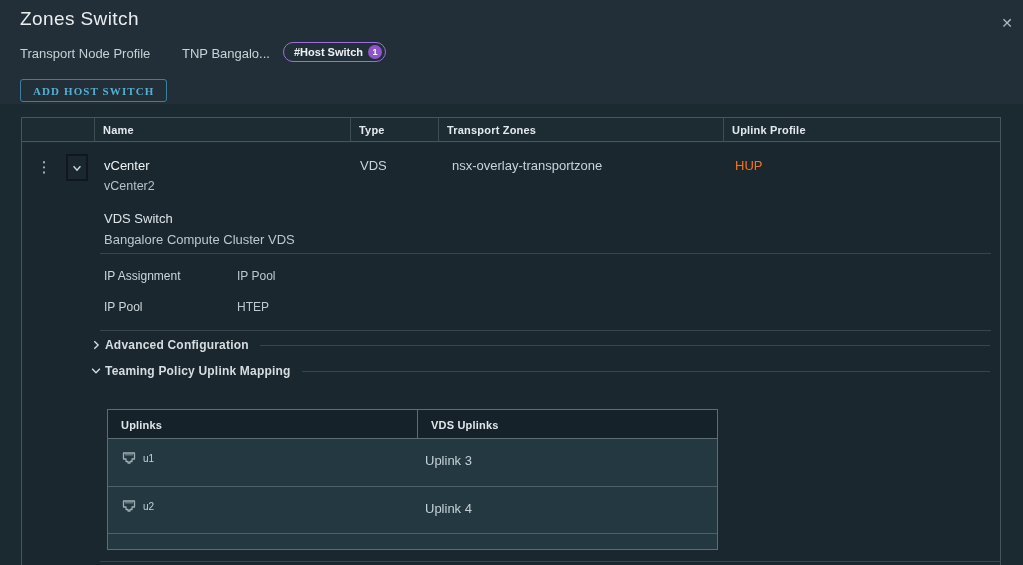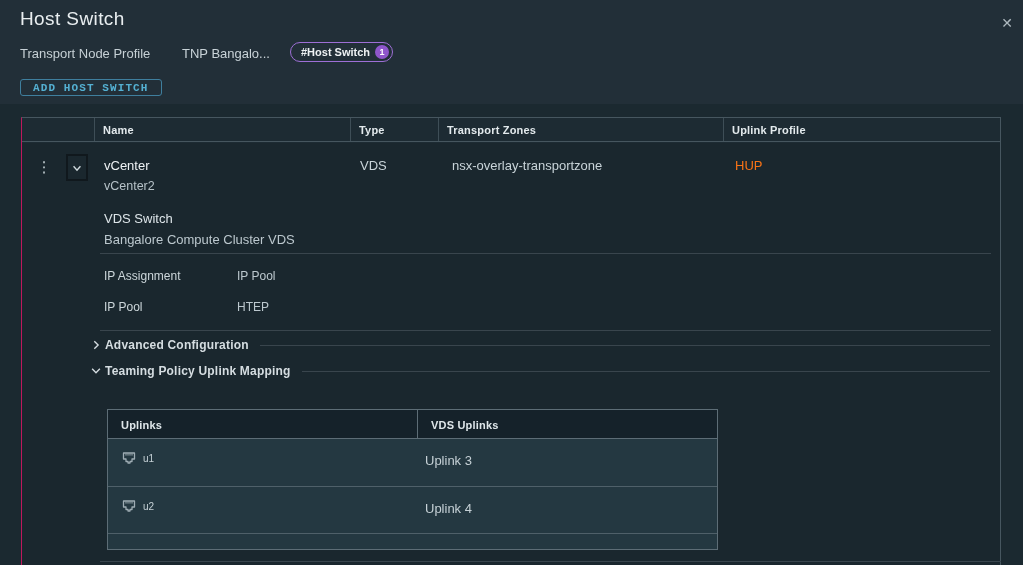--- a/index.html
+++ b/index.html
@@ -21,29 +21,29 @@
   .close-btn { position: absolute; left: 994px; top: 10px; width: 26px; height: 26px;
     background: none; border: none; color: #aeb9bf; font-size: 14px; line-height: 26px;
     text-align: center; cursor: pointer; padding: 0; }
 
   .subheader-label { position: absolute; left: 20px; top: 46px; font-size: 13px; color: #c6d0d5; }
   .subheader-value { position: absolute; left: 182px; top: 46px; font-size: 13px; color: #c9d3d8; }
 
   .tag { position: absolute; left: 283px; top: 42px; height: 20px;
     display: inline-flex; align-items: center; gap: 5px;
     padding: 0 3px 0 10px; border: 1px solid #9e6fd6; border-radius: 11px;
-    background: transparent; color: #edf1f3; font-size: 11px; font-weight: 600; cursor: pointer; margin-left: 7px; }
+    background: transparent; color: #edf1f3; font-size: 11px; font-weight: 600; cursor: pointer; }
   .tag-badge { width: 14px; height: 14px; border-radius: 50%; background: #8f56cb;
     color: #fff; font-size: 9px; font-weight: 600;
     display: inline-flex; align-items: center; justify-content: center; }
 
-  .add-btn { position: absolute; left: 20px; top: 79px; height: 17px; padding: 0 12px;
+  .add-btn { position: absolute; left: 20px; top: 79px; height: 23px; padding: 0 12px;
     background: transparent; border: 1px solid #3f7f9e; border-radius: 3px;
     color: #54b0d2; font-size: 11px; font-weight: 600; letter-spacing: 1.1px;
-    font-family: Liberation Mono, monospace; cursor: pointer; }
+    font-family: Liberation Serif, serif; cursor: pointer; }
 
   
   .table { position: absolute; left: 21px; top: 117px; width: 980px; height: 448px;
     border-top: 1px solid #46565f; border-left: 1px solid #be185d; border-right: 1px solid #46565f;
     background: #1d2b33; }
   .thead { position: absolute; left: 0; top: 0; width: 100%; height: 24px;
     border-bottom: 1px solid #46565f; }
   .th { position: absolute; top: 0; height: 23px; display: flex; align-items: center;
     padding-left: 8px; font-size: 11px; font-weight: 700; color: #e3eaed;
     letter-spacing: .2px; border-left: 1px solid #3e4e57; }
@@ -107,21 +107,21 @@
   .ut-row-empty { height: 16px; background: #243841; }
 
   .port-icon { display: inline-flex; width: 16px; height: 16px; }
 </style>
 </head>
 <body>
 
 <div class="screen">
   <div class="topband"></div>
 
-  <h1 class="title">Host Switch</h1>
+  <h1 class="title">Zones Switch</h1>
 
   <button class="close-btn">
     <span>✕</span>
   </button>
 
   <span class="subheader-label">Transport Node Profile</span>
   <span class="subheader-value">TNP Bangalo...</span>
 
   <span class="tag">
     <span>#Host Switch</span>

